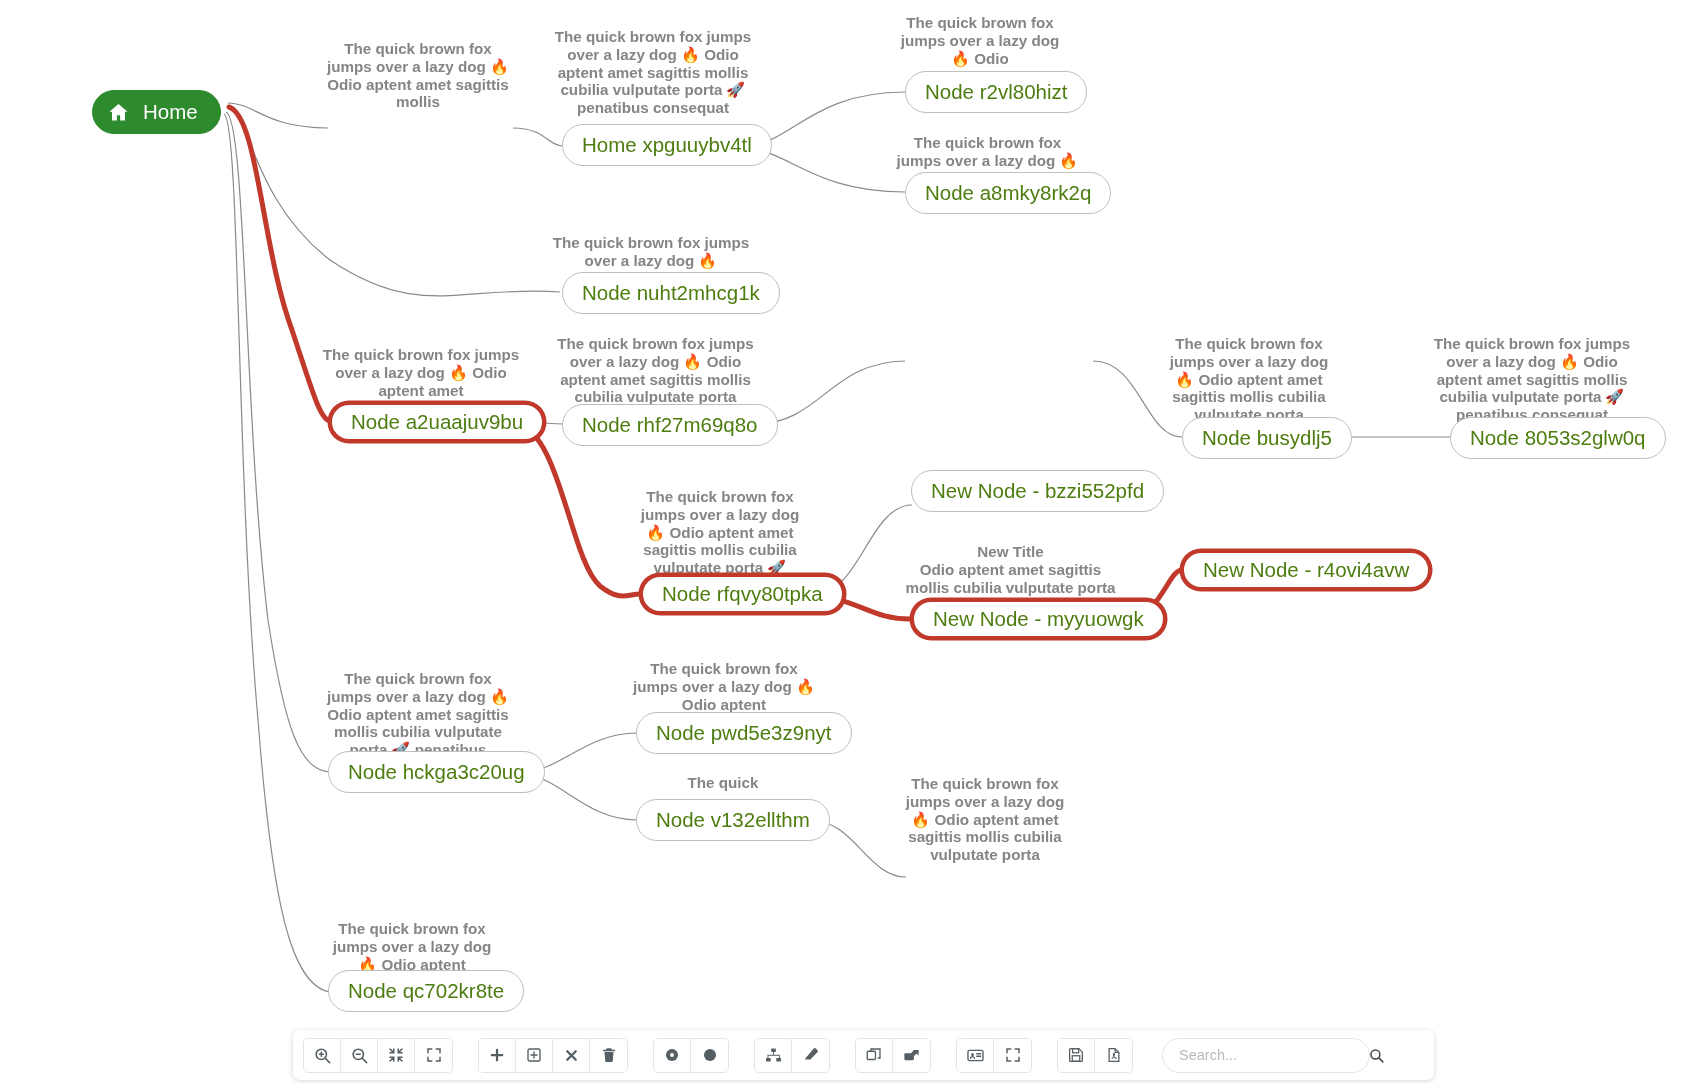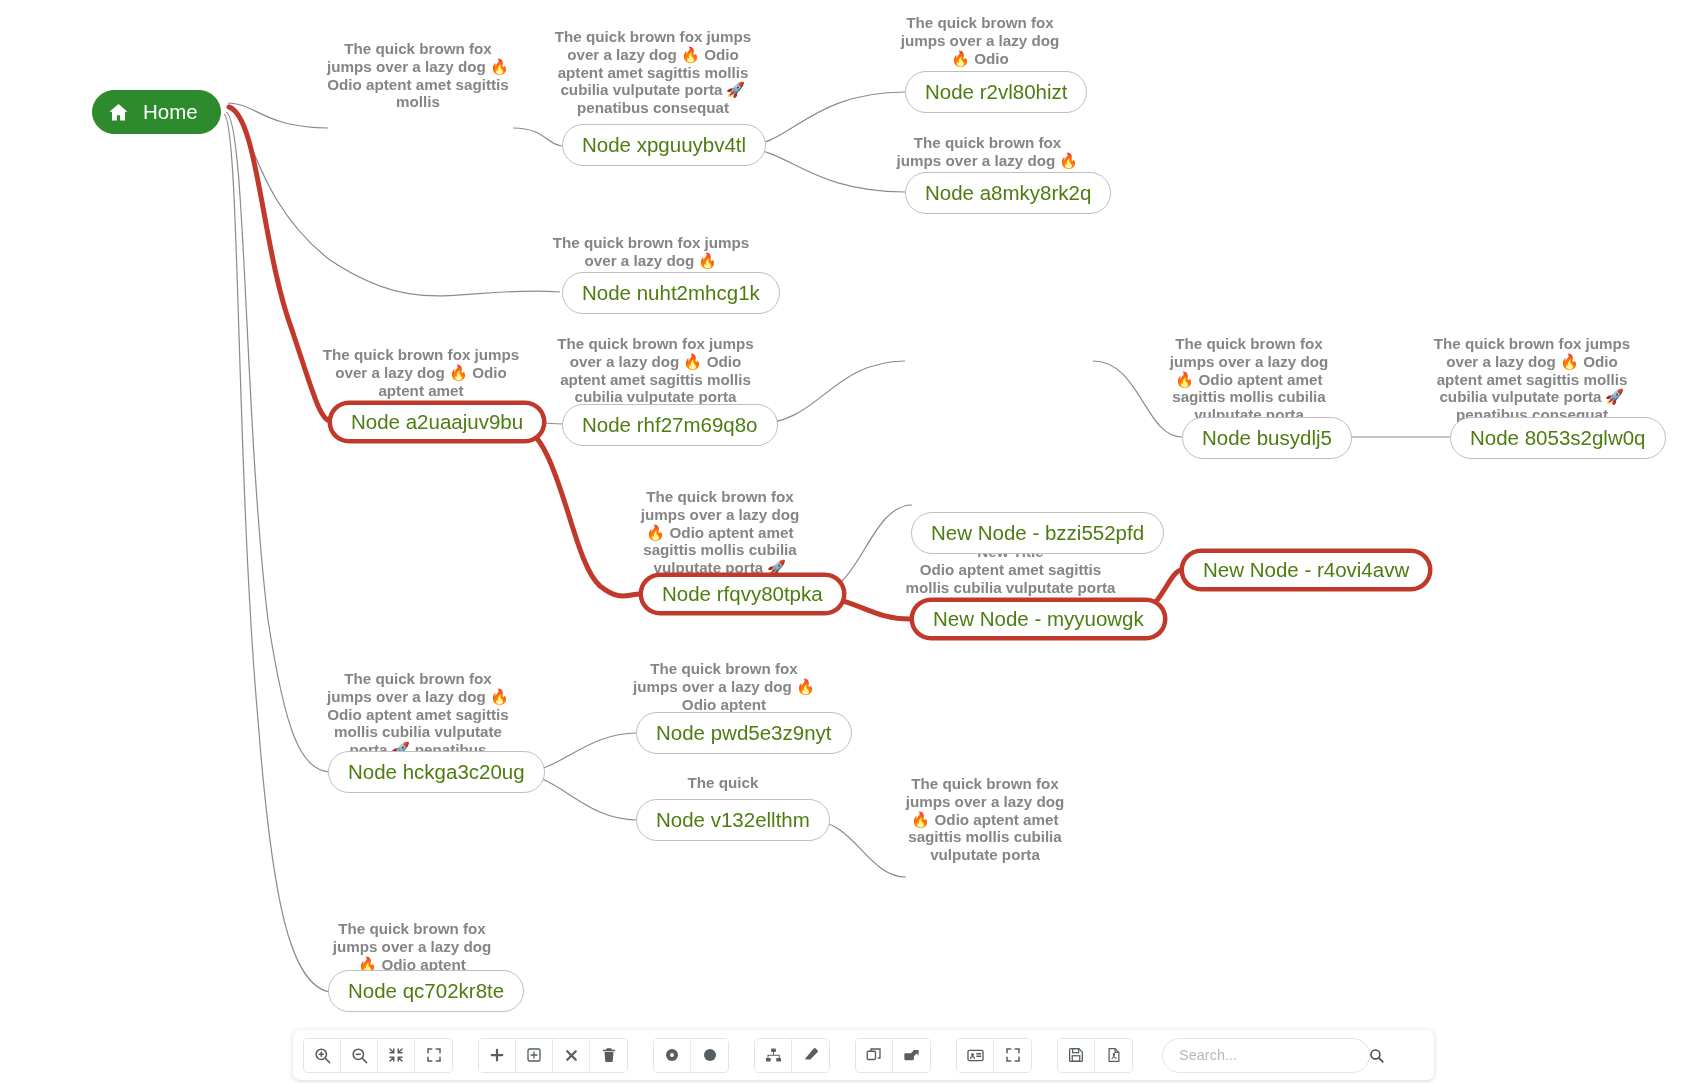--- a/index.html
+++ b/index.html
@@ -197,21 +197,21 @@
     <span class="home-icon">
       <svg width="23" height="23" viewBox="0 0 24 24" fill="#ffffff">
         <path d="M12 3.2 2.6 11.1h2.6v9.3h5.1v-5.6h3.4v5.6h5.1v-9.3h2.6L12 3.2z"></path>
       </svg>
     </span>
     <span>Home</span>
   </div>
 
 
   <div class="node" style="left:562px; top:124px;">
-    <span>Node xpguuybv4tl</span>
+    <span>Home xpguuybv4tl</span>
   </div>
 
   <div class="node" style="left:905px; top:71px;">
     <span>Node r2vl80hizt</span>
   </div>
 
   <div class="node" style="left:905px; top:172px;">
     <span>Node a8mky8rk2q</span>
   </div>
 
@@ -233,21 +233,21 @@
   </div>
 
   <div class="node" style="left:1450px; top:417px;">
     <span>Node 8053s2glw0q</span>
   </div>
 
   <div class="node sel" style="left:639px; top:573px;">
     <span>Node rfqvy80tpka</span>
   </div>
 
-  <div class="node" style="left:911px; top:512px;">
+  <div class="node" style="left:911px; top:470px;">
     <span>New Node - bzzi552pfd</span>
   </div>
 
   <div class="node sel" style="left:910px; top:598px;">
     <span>New Node - myyuowgk</span>
   </div>
 
   <div class="node sel" style="left:1180px; top:549px;">
     <span>New Node - r4ovi4avw</span>
   </div>

